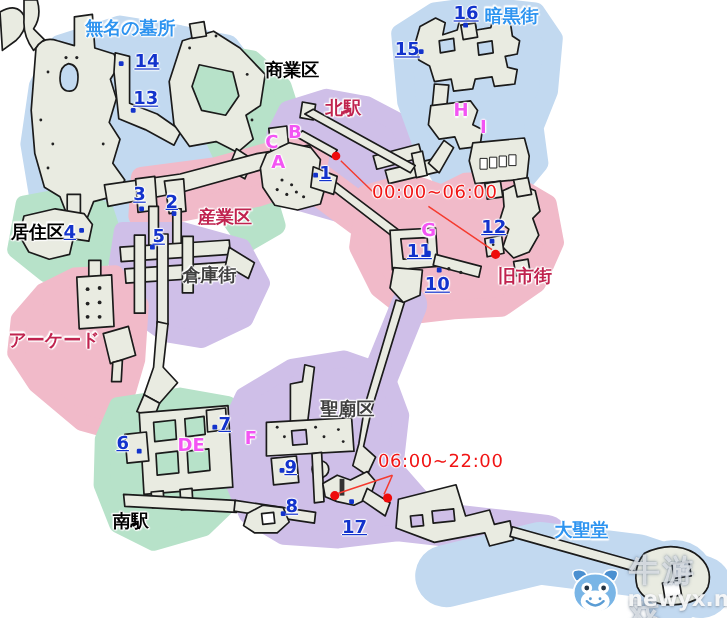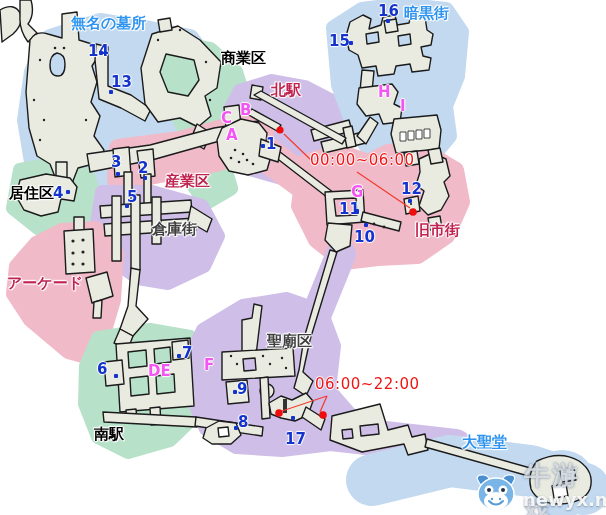--- a/index.html
+++ b/index.html
@@ -7,21 +7,21 @@
          font-family:"DejaVu Sans","Liberation Sans",sans-serif;}
   #mapsvg{position:absolute;left:0;top:0;}
   .lbl{position:absolute;font-weight:bold;white-space:nowrap;line-height:1;
        text-shadow:-1px 0 1px #fff,1px 0 1px #fff,0 -1px 1px #fff,0 1px 1px #fff,1px 1px 1px #fff,-1px -1px 1px #fff;}
   .district{font-size:15px;letter-spacing:0px;}
   .c-blue{color:#2e94f0;}
   .c-green{color:#000000;}
   .c-red{color:#c0234f;}
   .c-purple{color:#404040;}
   .num{position:absolute;font-weight:bold;font-size:15px;color:#1333cc;line-height:1;
-       text-shadow:-1px 0 1px #fff,1px 0 1px #fff,0 -1px 1px #fff,0 1px 1px #fff;}
+       text-shadow:-1px 0 1px #fff,1px 0 1px #fff,0 -1px 1px #fff,0 1px 1px #fff;text-decoration:underline;}
   .ndot{position:absolute;width:4px;height:4px;background:#1333cc;border-radius:1px;}
   .letter{position:absolute;font-weight:bold;font-size:15px;color:#f355f3;line-height:1;
        text-shadow:-1px 0 1px #fff,1px 0 1px #fff,0 -1px 1px #fff,0 1px 1px #fff;}
   .sched{position:absolute;font-weight:normal;font-size:15px;color:#f11414;line-height:1;letter-spacing:0.5px;
        text-shadow:-1px 0 1px #fff,1px 0 1px #fff,0 -1px 1px #fff,0 1px 1px #fff;}
   .wm-brand{position:absolute;left:524px;top:458px;font-size:26px;font-weight:bold;letter-spacing:2px;
        color:rgba(255,255,255,0.68);text-shadow:0 0 3px rgba(90,110,135,0.65),0 0 1px rgba(90,110,135,0.6);}
   .wm-site{position:absolute;left:523px;top:489px;font-size:18px;font-weight:bold;
        color:rgba(252,252,252,0.92);text-shadow:0 1px 2px rgba(100,112,125,0.6);}
   .wm-cow{position:absolute;left:472px;top:471px;}
@@ -248,21 +248,21 @@
   <span class="num" style="left:53px;top:186px">4</span>
   <span class="num" style="left:127px;top:190px">5</span>
   <span class="num" style="left:97px;top:362px">6</span>
   <span class="num" style="left:182px;top:346px">7</span>
   <span class="num" style="left:238px;top:415px">8</span>
   <span class="num" style="left:237px;top:382px">9</span>
   <span class="num" style="left:354px;top:230px">10</span>
   <span class="num" style="left:339px;top:202px">11</span>
   <span class="num" style="left:401px;top:182px">12</span>
   <span class="num" style="left:111px;top:75px">13</span>
-  <span class="num" style="left:88px;top:44px">14</span>
+  <span class="num" style="left:112px;top:44px">14</span>
   <span class="num" style="left:329px;top:34px">15</span>
   <span class="num" style="left:378px;top:4px">16</span>
   <span class="num" style="left:285px;top:432px">17</span>
 
   <span class="ndot" style="left:261px;top:144px"></span>
   <span class="ndot" style="left:143px;top:176px"></span>
   <span class="ndot" style="left:116px;top:172px"></span>
   <span class="ndot" style="left:66px;top:190px"></span>
   <span class="ndot" style="left:125px;top:204px"></span>
   <span class="ndot" style="left:114px;top:374px"></span>

